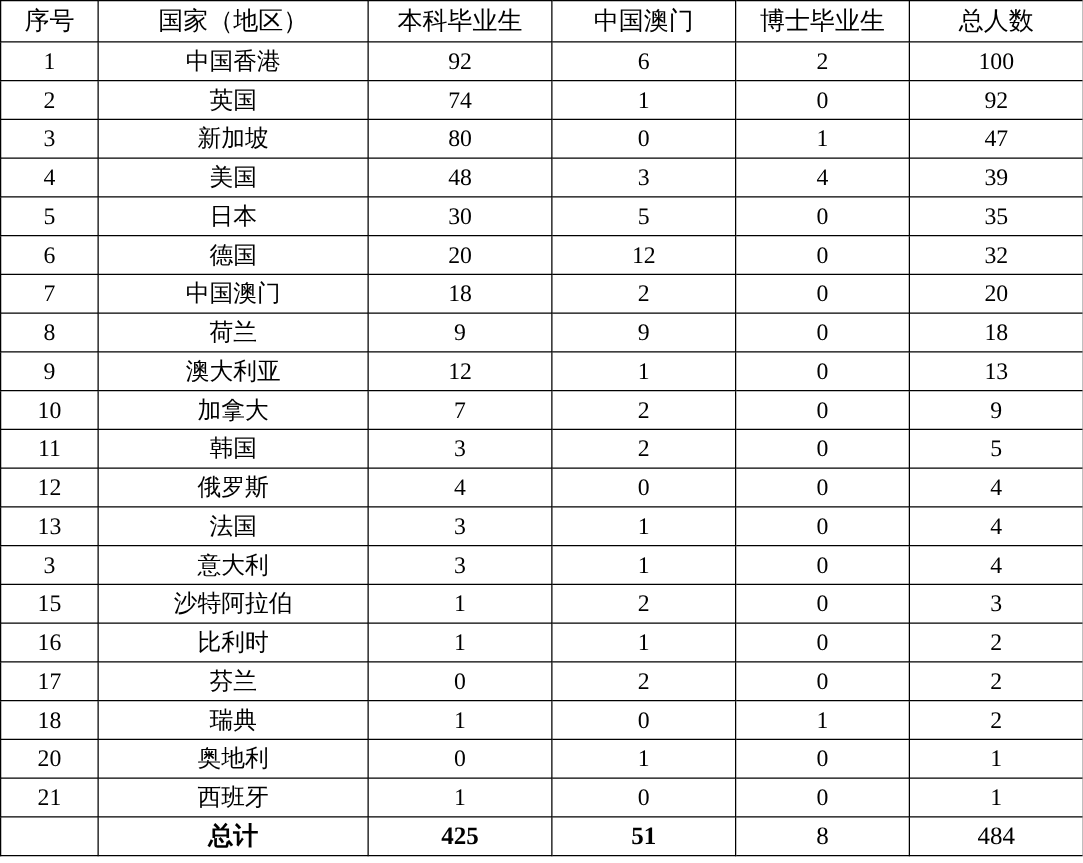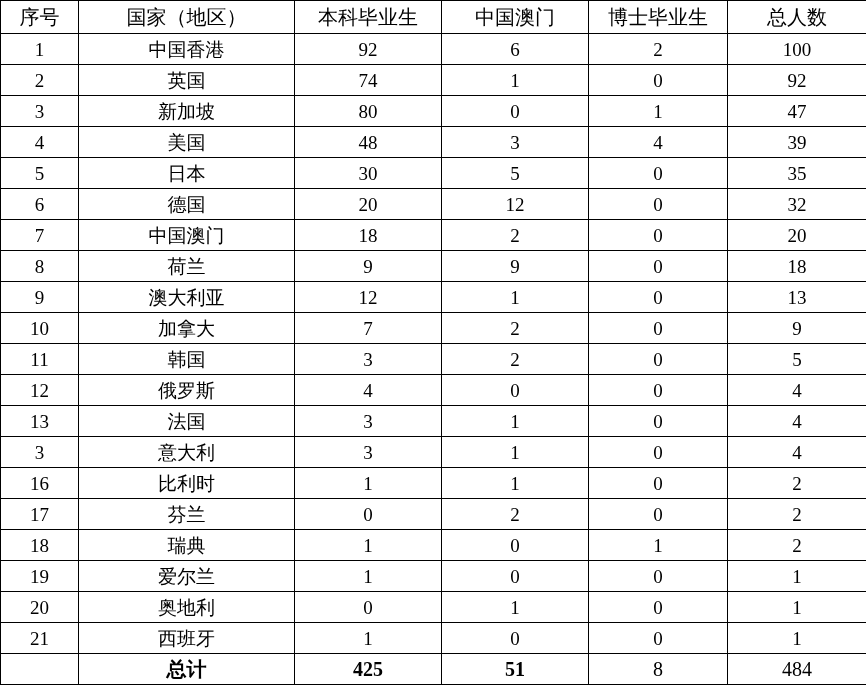--- a/index.html
+++ b/index.html
@@ -188,20 +188,28 @@
         </tr>
         <tr>
           <td class="idx">3</td>
           <td class="nation">意大利</td>
           <td class="num">3</td>
           <td class="num">1</td>
           <td class="num">0</td>
           <td class="num">4</td>
         </tr>
         <tr>
+          <td class="idx">15</td>
+          <td class="nation">沙特阿拉伯</td>
+          <td class="num">1</td>
+          <td class="num">2</td>
+          <td class="num">0</td>
+          <td class="num">3</td>
+        </tr>
+        <tr>
           <td class="idx">16</td>
           <td class="nation">比利时</td>
           <td class="num">1</td>
           <td class="num">1</td>
           <td class="num">0</td>
           <td class="num">2</td>
         </tr>
         <tr>
           <td class="idx">17</td>
           <td class="nation">芬兰</td>
@@ -210,28 +218,20 @@
           <td class="num">0</td>
           <td class="num">2</td>
         </tr>
         <tr>
           <td class="idx">18</td>
           <td class="nation">瑞典</td>
           <td class="num">1</td>
           <td class="num">0</td>
           <td class="num">1</td>
           <td class="num">2</td>
-        </tr>
-        <tr>
-          <td class="idx">19</td>
-          <td class="nation">爱尔兰</td>
-          <td class="num">1</td>
-          <td class="num">0</td>
-          <td class="num">0</td>
-          <td class="num">1</td>
         </tr>
         <tr>
           <td class="idx">20</td>
           <td class="nation">奥地利</td>
           <td class="num">0</td>
           <td class="num">1</td>
           <td class="num">0</td>
           <td class="num">1</td>
         </tr>
         <tr>

